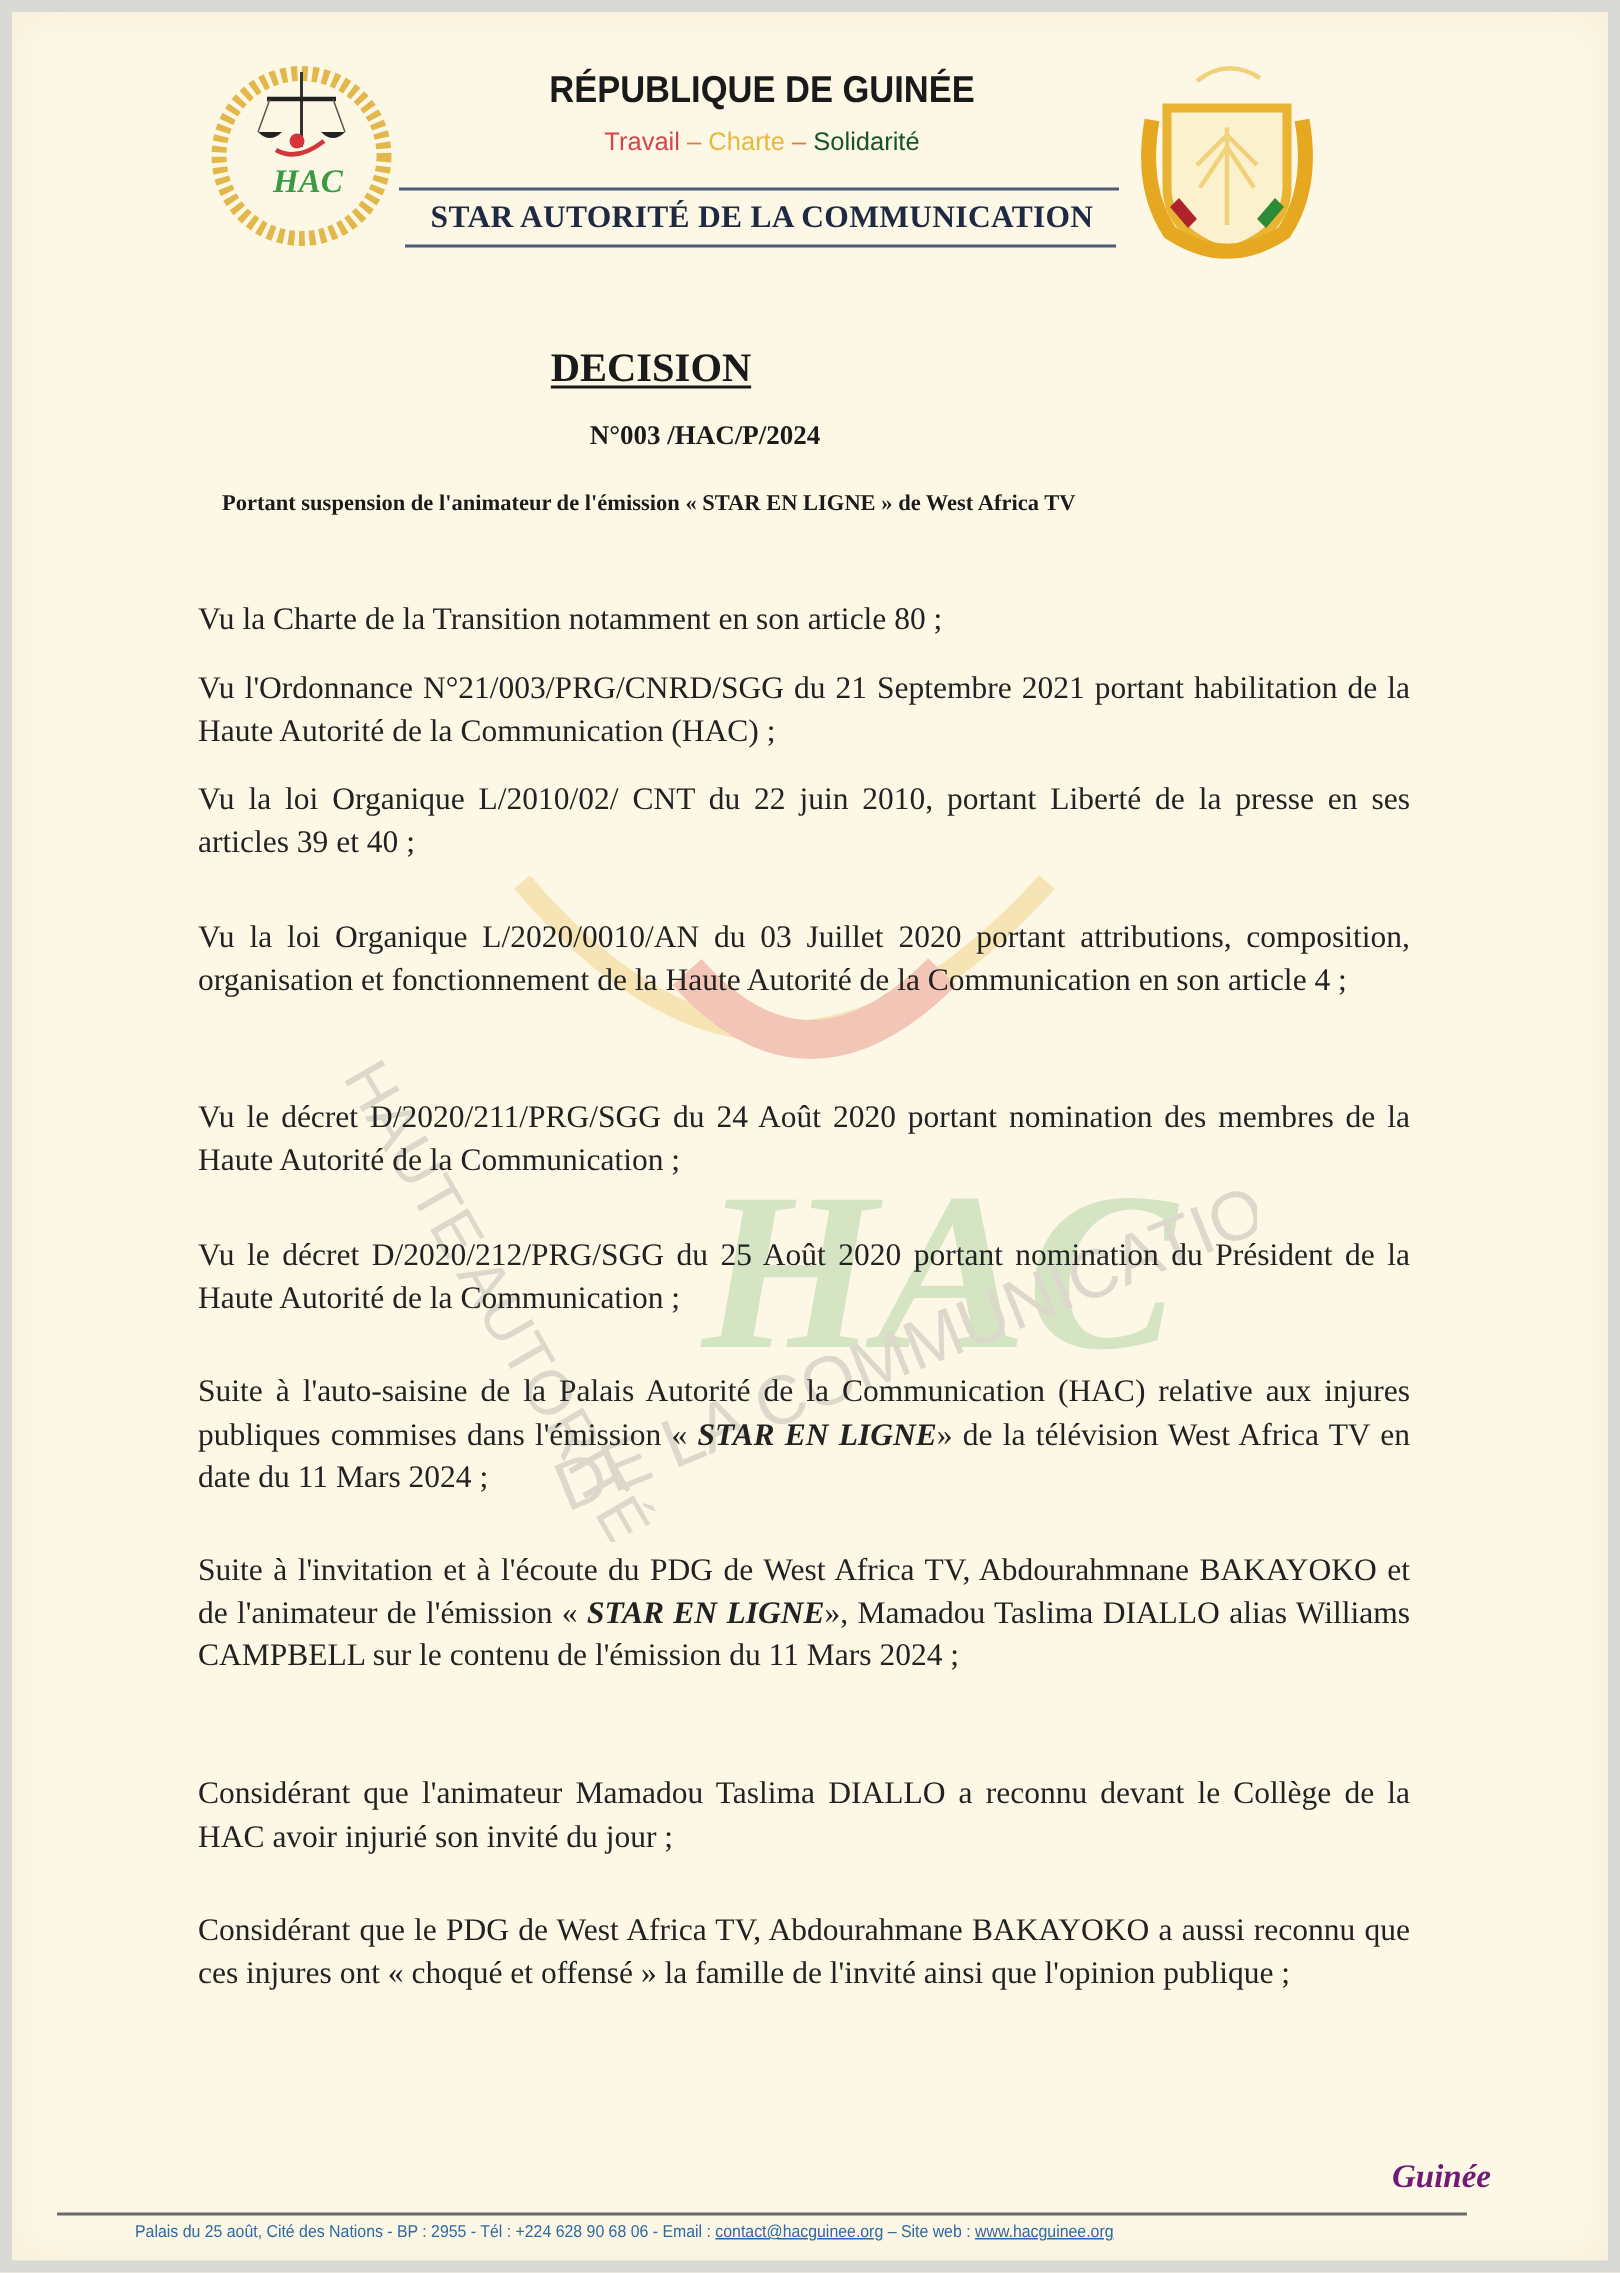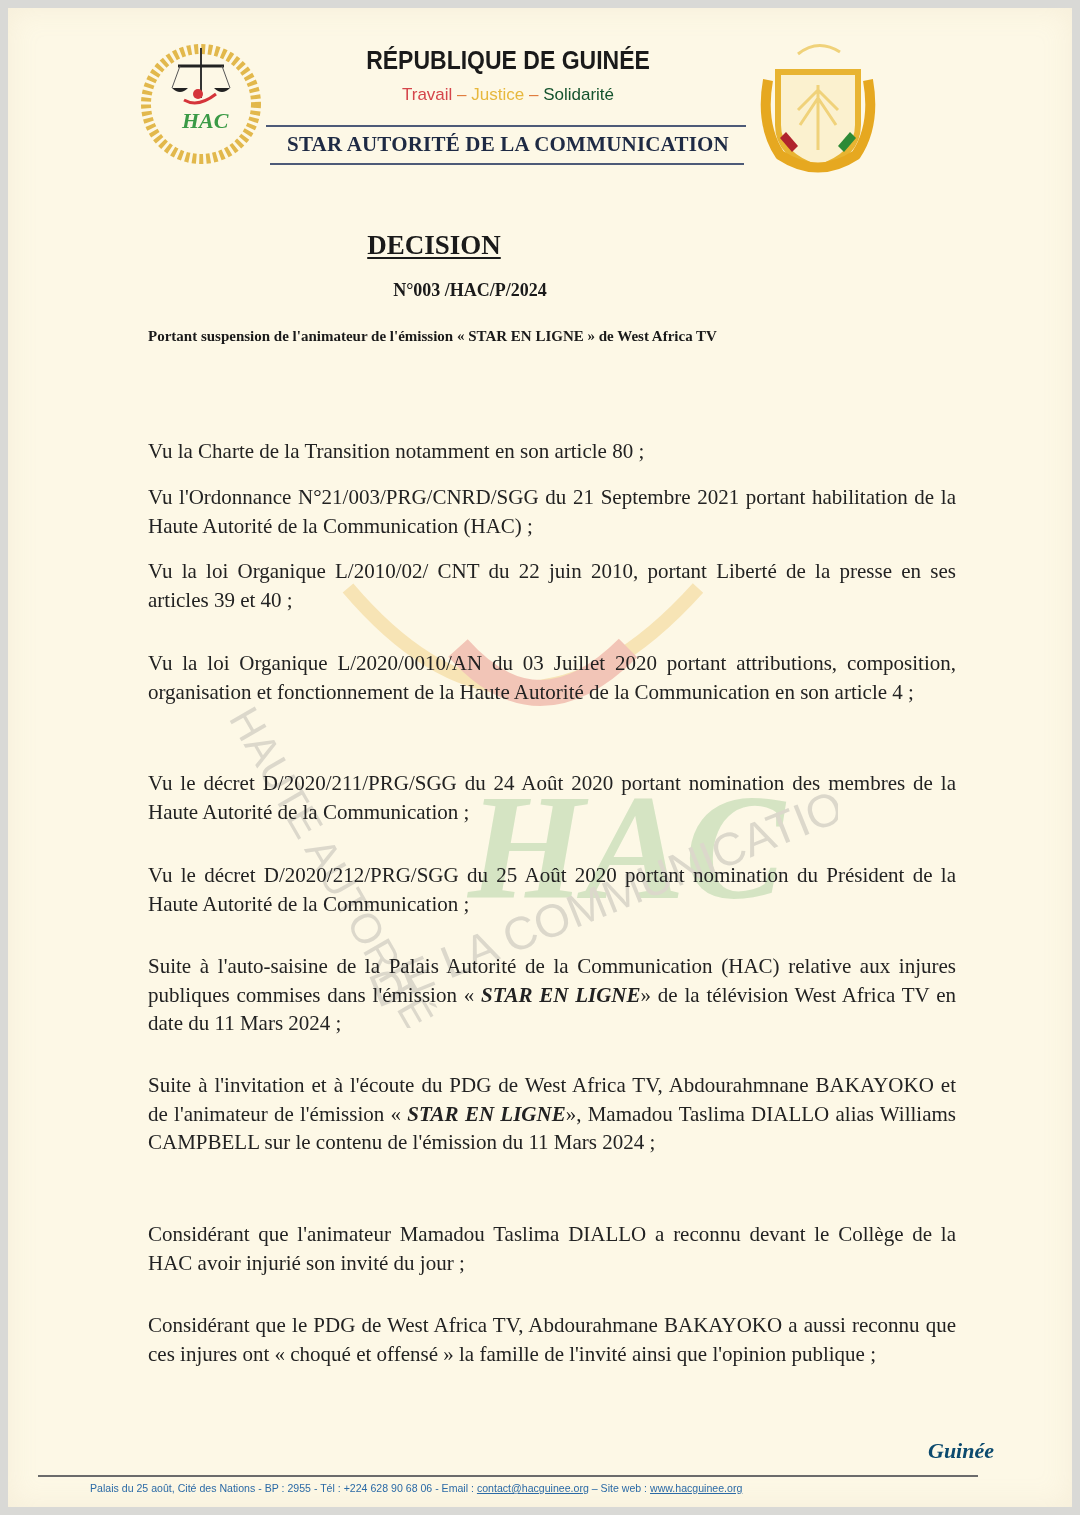--- a/index.html
+++ b/index.html
@@ -50,30 +50,30 @@
   .decision-number {
     position:absolute; left:0; width:924px; top:272px; text-align:center;
     font-weight:bold; font-size:18px; color:#1a1a1a;
   }
   .subject {
     position:absolute; left:140px; width:808px; top:313px;
     font-weight:bold; font-size:15px; line-height:30px; color:#1a1a1a;
     text-align:justify;
   }
   .para {
-    position:absolute; left:140px; width:808px;
+    position:absolute; left:124px; width:808px;
     font-size:21px; line-height:28.5px; color:#222;
-    text-align:justify; text-align-last:left;margin-top:39px;
+    text-align:justify; text-align-last:left;
   }
   .para .em { font-weight:bold; font-style:italic; }
   
   .guinee-logo {
     position:absolute; left:920px; top:1430px;
     font-family:"Liberation Serif", serif; font-style:italic; font-weight:bold;
-    font-size:22px; color:#0c4a6e;
+    font-size:22px; color:#701a75;
   }
   .footer-line { position:absolute; left:30px; top:1467px; width:940px; height:2px; background:#6b6b6b; }
   .footer-text {
     position:absolute; left:82px; top:1474px; width:900px;
     font-family:"Liberation Sans", sans-serif; font-size:11.5px; color:#2b6aa6;
     transform:scaleX(0.92); transform-origin:left;
     white-space:nowrap;
   }
   .footer-text a { color:#2b6aa6; text-decoration:underline; }
 </style>
@@ -100,21 +100,21 @@
     <line x1="86" y1="30" x2="94" y2="52" stroke="#555" stroke-width="1"></line>
     <circle cx="62" cy="58" r="5" fill="#d5343a"></circle>
     <path d="M48 64 Q62 72 80 58" fill="none" stroke="#d5343a" stroke-width="3"></path>
     <text x="46" y="92" font-family="Liberation Serif, serif" font-style="italic" font-weight="bold" font-size="22" fill="#3a9a46">HAC</text>
   </svg>
 
   <div class="rep-title">RÉPUBLIQUE DE GUINÉE</div>
   <div class="motto">
     <span class="m1">Travail</span>
     <span class="sep">–</span>
-    <span class="m2">Justice</span>
+    <span class="m2">Charte</span>
     <span class="sep">–</span>
     <span class="m3">Solidarité</span>
   </div>
   <div class="hr-line" style="left:258px; top:117px; width:480px;"></div>
   <div class="authority">STAR AUTORITÉ DE LA COMMUNICATION</div>
   <div class="hr-line" style="left:262px; top:155px; width:474px;"></div>
 
   <svg class="coat-of-arms" viewBox="0 0 136 150">
     <path d="M28 42 L108 42 L108 95 Q108 125 68 138 Q28 125 28 95 Z" fill="#fbf1cf" stroke="#e8b432" stroke-width="6"></path>
     <path d="M18 50 Q10 95 30 125 Q68 150 106 125 Q126 95 118 50" fill="none" stroke="#e6a820" stroke-width="10"></path>

